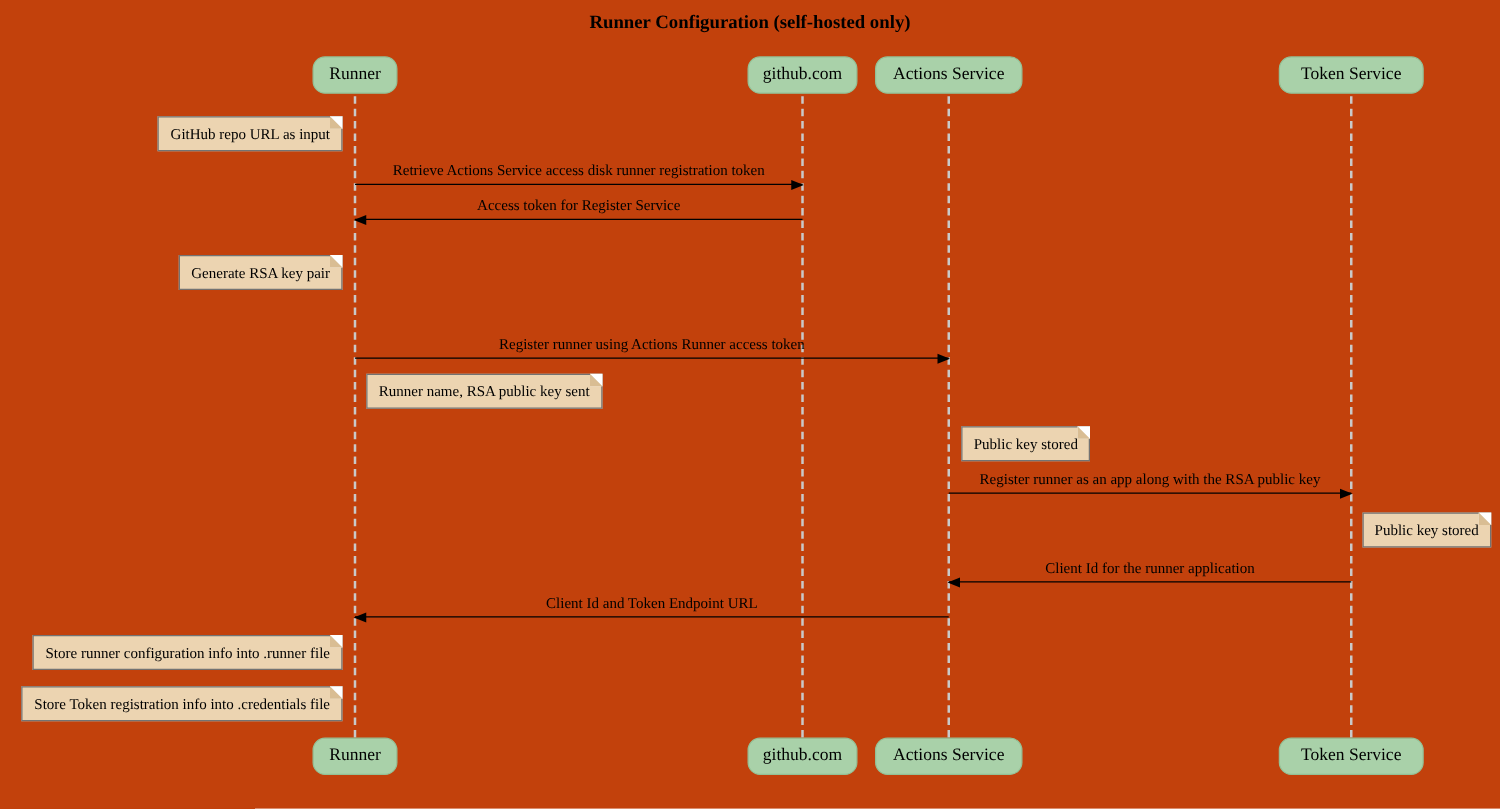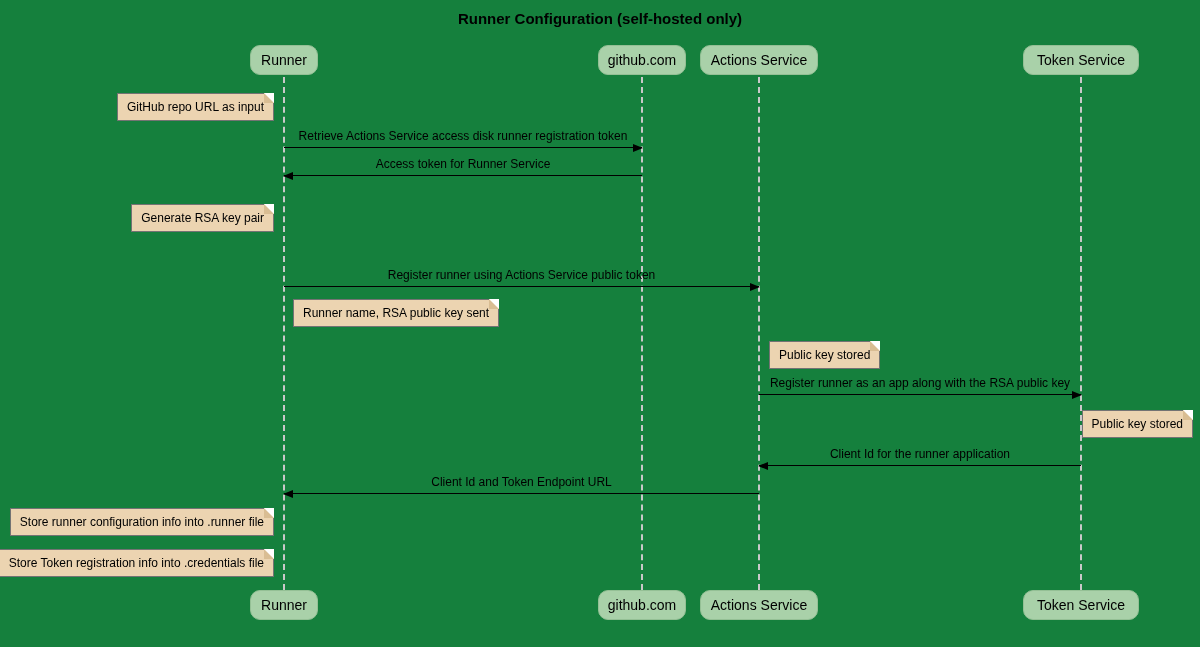--- a/index.html
+++ b/index.html
@@ -6,22 +6,23 @@
     margin: 0;
     padding: 0;
     background: #ffffff;
     font-family: "Liberation Sans", sans-serif;
     color: #000000;
   }
   .diagram {
     position: relative;
     width: 1200px;
     height: 647px;
-    background: #15803d;
+    background: #c2410c;
     overflow: hidden;
+    font-family: Liberation Serif, serif;
   }
   .title {
     position: absolute;
     left: 0; right: 0;
     top: 10px;
     text-align: center;
     font-size: 15px;
     font-weight: bold;
     color: #000000;
   }
@@ -157,28 +158,28 @@
   </div>
 
   <div class="message arrow-right" style="left:284px; top:129px; width:358px;">
     <div class="msg-label">Retrieve Actions Service access disk runner registration token</div>
     <div class="msg-line">
       <span class="arrowhead"></span>
     </div>
   </div>
 
   <div class="message arrow-left" style="left:284px; top:157px; width:358px;">
-    <div class="msg-label">Access token for Runner Service</div>
+    <div class="msg-label">Access token for Register Service</div>
     <div class="msg-line">
       <span class="arrowhead"></span>
     </div>
   </div>
 
   <div class="message arrow-right" style="left:284px; top:268px; width:475px;">
-    <div class="msg-label">Register runner using Actions Service public token</div>
+    <div class="msg-label">Register runner using Actions Runner access token</div>
     <div class="msg-line">
       <span class="arrowhead"></span>
     </div>
   </div>
 
   <div class="message arrow-right" style="left:759px; top:376px; width:322px;">
     <div class="msg-label">Register runner as an app along with the RSA public key</div>
     <div class="msg-line">
       <span class="arrowhead"></span>
     </div>

